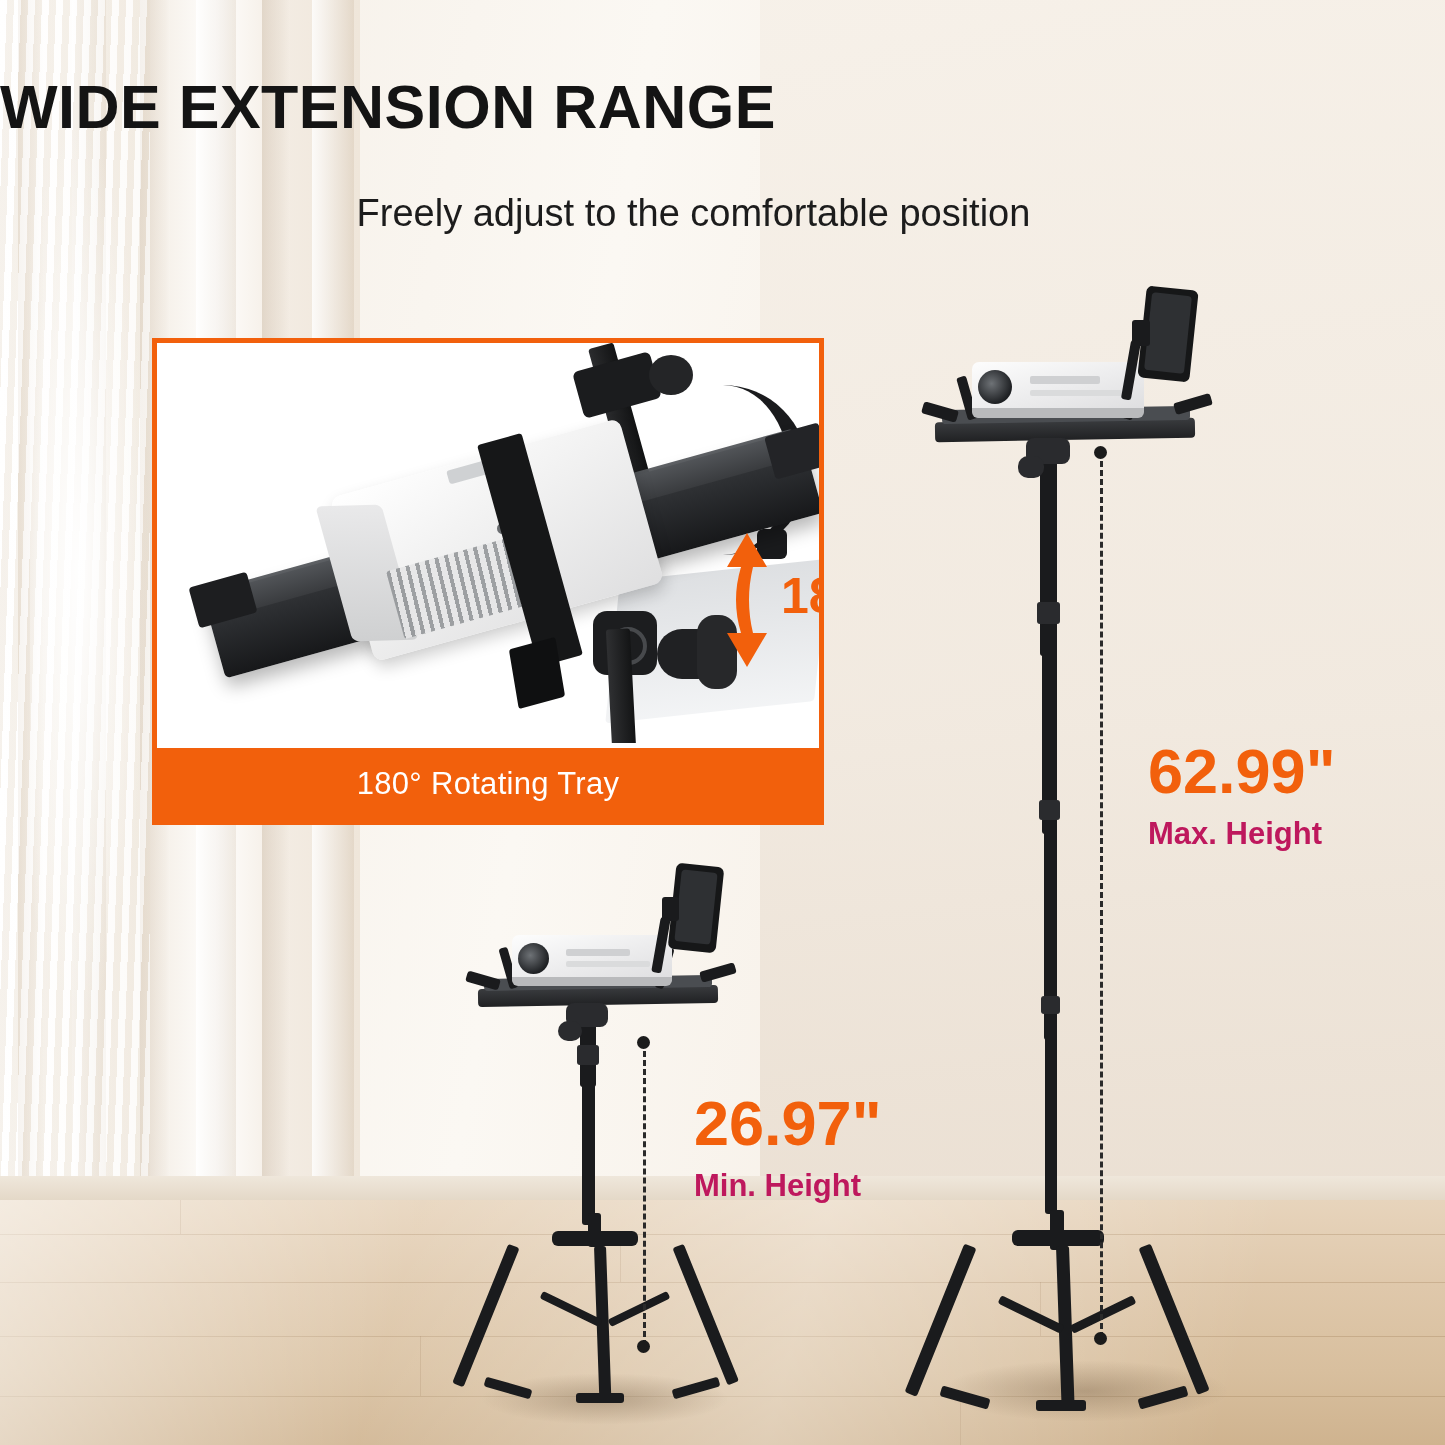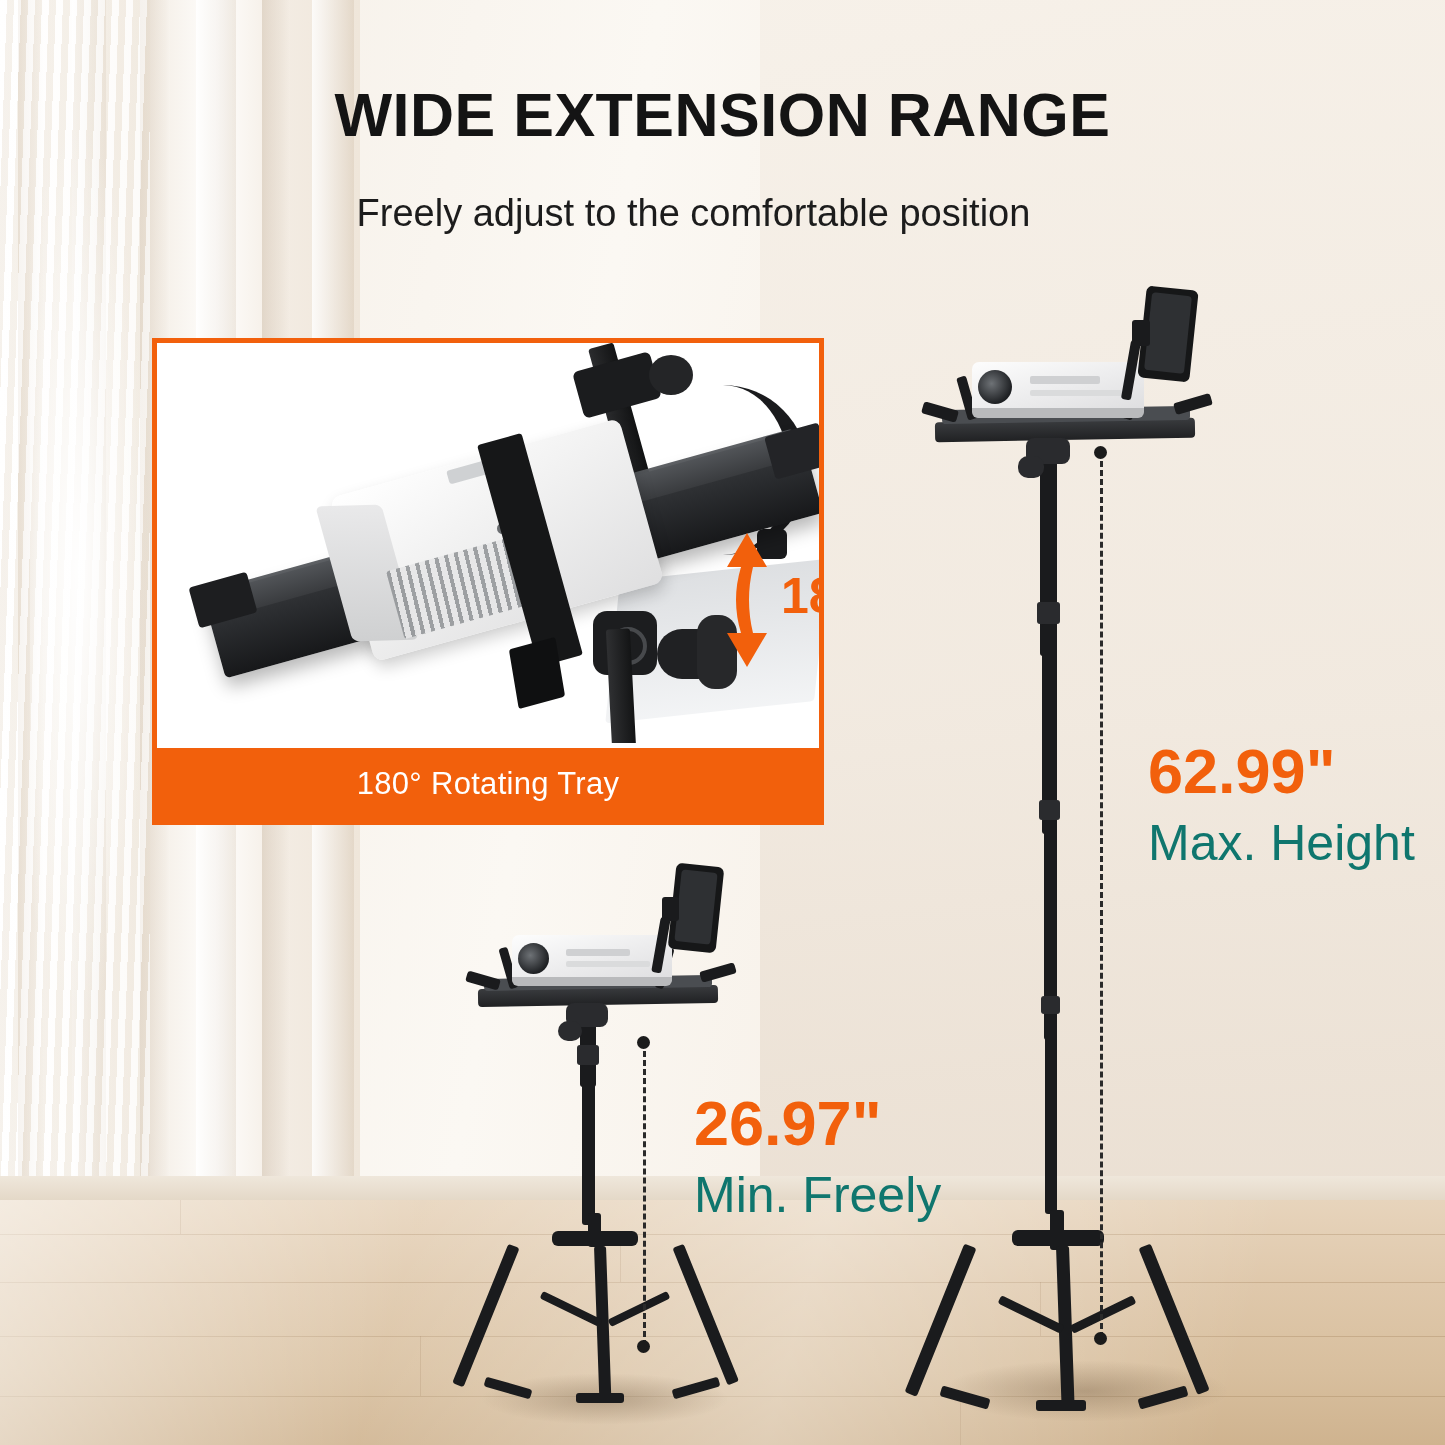--- a/index.html
+++ b/index.html
@@ -29,21 +29,21 @@
   .baseboard{position:absolute;left:0;top:1176px;width:1445px;height:26px;
     background:linear-gradient(180deg,#efe7db,#e3d7c6);}
   .floor{position:absolute;left:0;top:1200px;width:1445px;height:245px;
     background:linear-gradient(180deg,#e7d4bc 0%,#dfc8ab 35%,#d8bf9e 70%,#cfb38f 100%);}
   .plank{position:absolute;left:0;height:1px;width:1445px;background:rgba(150,115,76,.28);}
   .plank-v{position:absolute;width:1px;background:rgba(150,115,76,.22);}
   .floor-sheen{position:absolute;left:0;top:1200px;width:1445px;height:245px;
     background:linear-gradient(105deg,rgba(255,255,255,.55) 0%,rgba(255,255,255,.1) 28%,rgba(255,255,255,.35) 55%,rgba(255,255,255,0) 85%);}
 
   
-  .title{position:absolute;left:0;top:80px;width:1445px;text-align:center;
+  .title{position:absolute;left:0;top:72px;width:1445px;text-align:left;
     font-size:61px;font-weight:bold;letter-spacing:.5px;color:#141414;}
   .subtitle{position:absolute;left:0;top:192px;width:1387px;text-align:center;
     font-size:38px;color:#1c1c1c;}
 
   
   .inset{position:absolute;left:152px;top:338px;width:672px;height:487px;
     border:5px solid #f2600c;background:#ffffff;box-sizing:border-box;overflow:hidden;}
   .inset-photo{position:absolute;left:0;top:0;width:662px;height:400px;background:#fff;overflow:hidden;}
   .inset-caption{position:absolute;left:0;bottom:0;width:662px;height:72px;background:#f2600c;
     display:flex;align-items:center;justify-content:center;color:#fff;font-size:31px;letter-spacing:.3px;}
@@ -88,21 +88,21 @@
     transform:rotate(-3deg);border-radius:3px;}
   .ball-head{position:absolute;left:436px;top:268px;width:64px;height:64px;background:#1c1d1f;border-radius:14px;}
   .ball-ring{position:absolute;left:452px;top:284px;width:30px;height:30px;border:4px solid #47494c;border-radius:50%;}
   .side-knob{position:absolute;left:500px;top:286px;width:66px;height:50px;background:#202123;border-radius:28px;}
   .side-knob2{position:absolute;left:540px;top:272px;width:40px;height:74px;background:#27282a;border-radius:18px;}
   .arrow-wrap{position:absolute;left:556px;top:172px;width:72px;height:170px;}
   .deg-label{position:absolute;left:624px;top:224px;font-size:50px;font-weight:bold;color:#f2600c;}
 
   
   .big-num{position:absolute;font-size:63px;font-weight:bold;color:#f2600c;line-height:1;}
-  .sub-num{position:absolute;font-size:50px;font-weight:normal;color:#0f766e;line-height:1;}
+  .sub-num{position:absolute;font-size:31px;font-weight:bold;color:#be185d;line-height:1;}
 
   
   .dash{position:absolute;border-left:3px dashed #2a2a2a;}
   .dot{position:absolute;width:13px;height:13px;border-radius:50%;background:#1b1b1b;}
 
   
   .stand{position:absolute;}
   .bar{position:absolute;background:#1a1b1d;border-radius:3px;}
   .bar2{position:absolute;background:#2a2b2e;border-radius:3px;}
   .shelf{position:absolute;background:linear-gradient(180deg,#3a3c3f,#202123);border-radius:4px;}
@@ -238,21 +238,21 @@
   <div class="dot" style="left:1094px;top:1332px;"></div>
 
   <div class="dash" style="left:643px;top:1042px;height:304px;"></div>
   <div class="dot" style="left:637px;top:1036px;"></div>
   <div class="dot" style="left:637px;top:1340px;"></div>
 
   <div class="big-num" style="left:1148px;top:740px;">62.99"</div>
   <div class="sub-num" style="left:1148px;top:818px;">Max. Height</div>
 
   <div class="big-num" style="left:694px;top:1092px;">26.97"</div>
-  <div class="sub-num" style="left:694px;top:1170px;">Min. Freely</div>
+  <div class="sub-num" style="left:694px;top:1170px;">Min. Height</div>
 
   <div class="inset">
     <div class="inset-photo">
       <div class="ghost-tray"></div>
 
       <div class="pole"></div>
       <div class="clamp"></div>
       <div class="knob-top"></div>
       <div class="gooseneck"></div>
       <div class="goose-end"></div>

